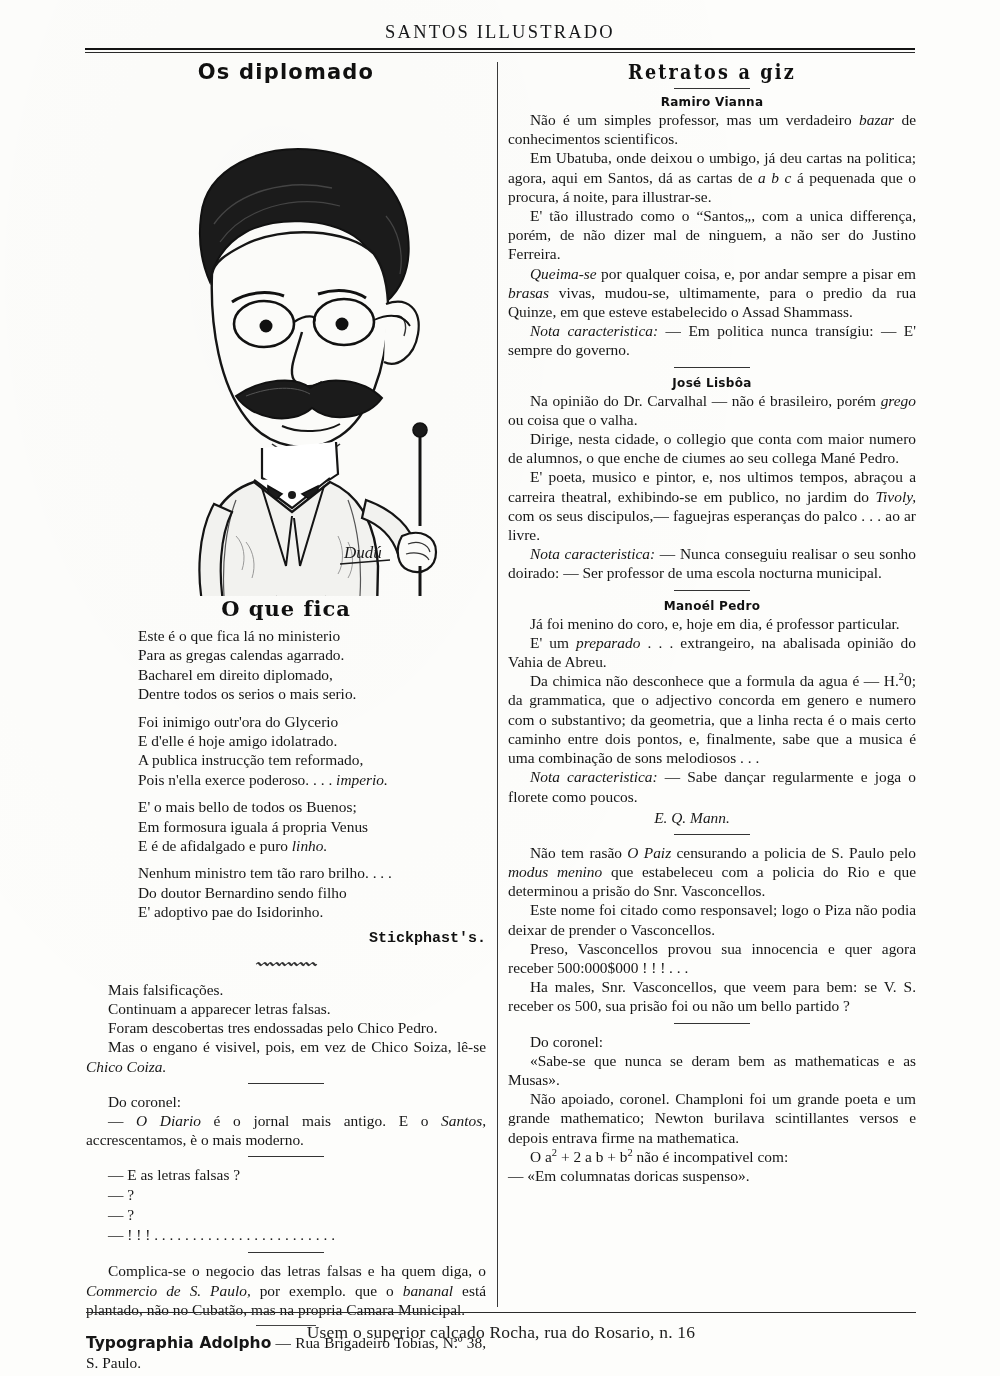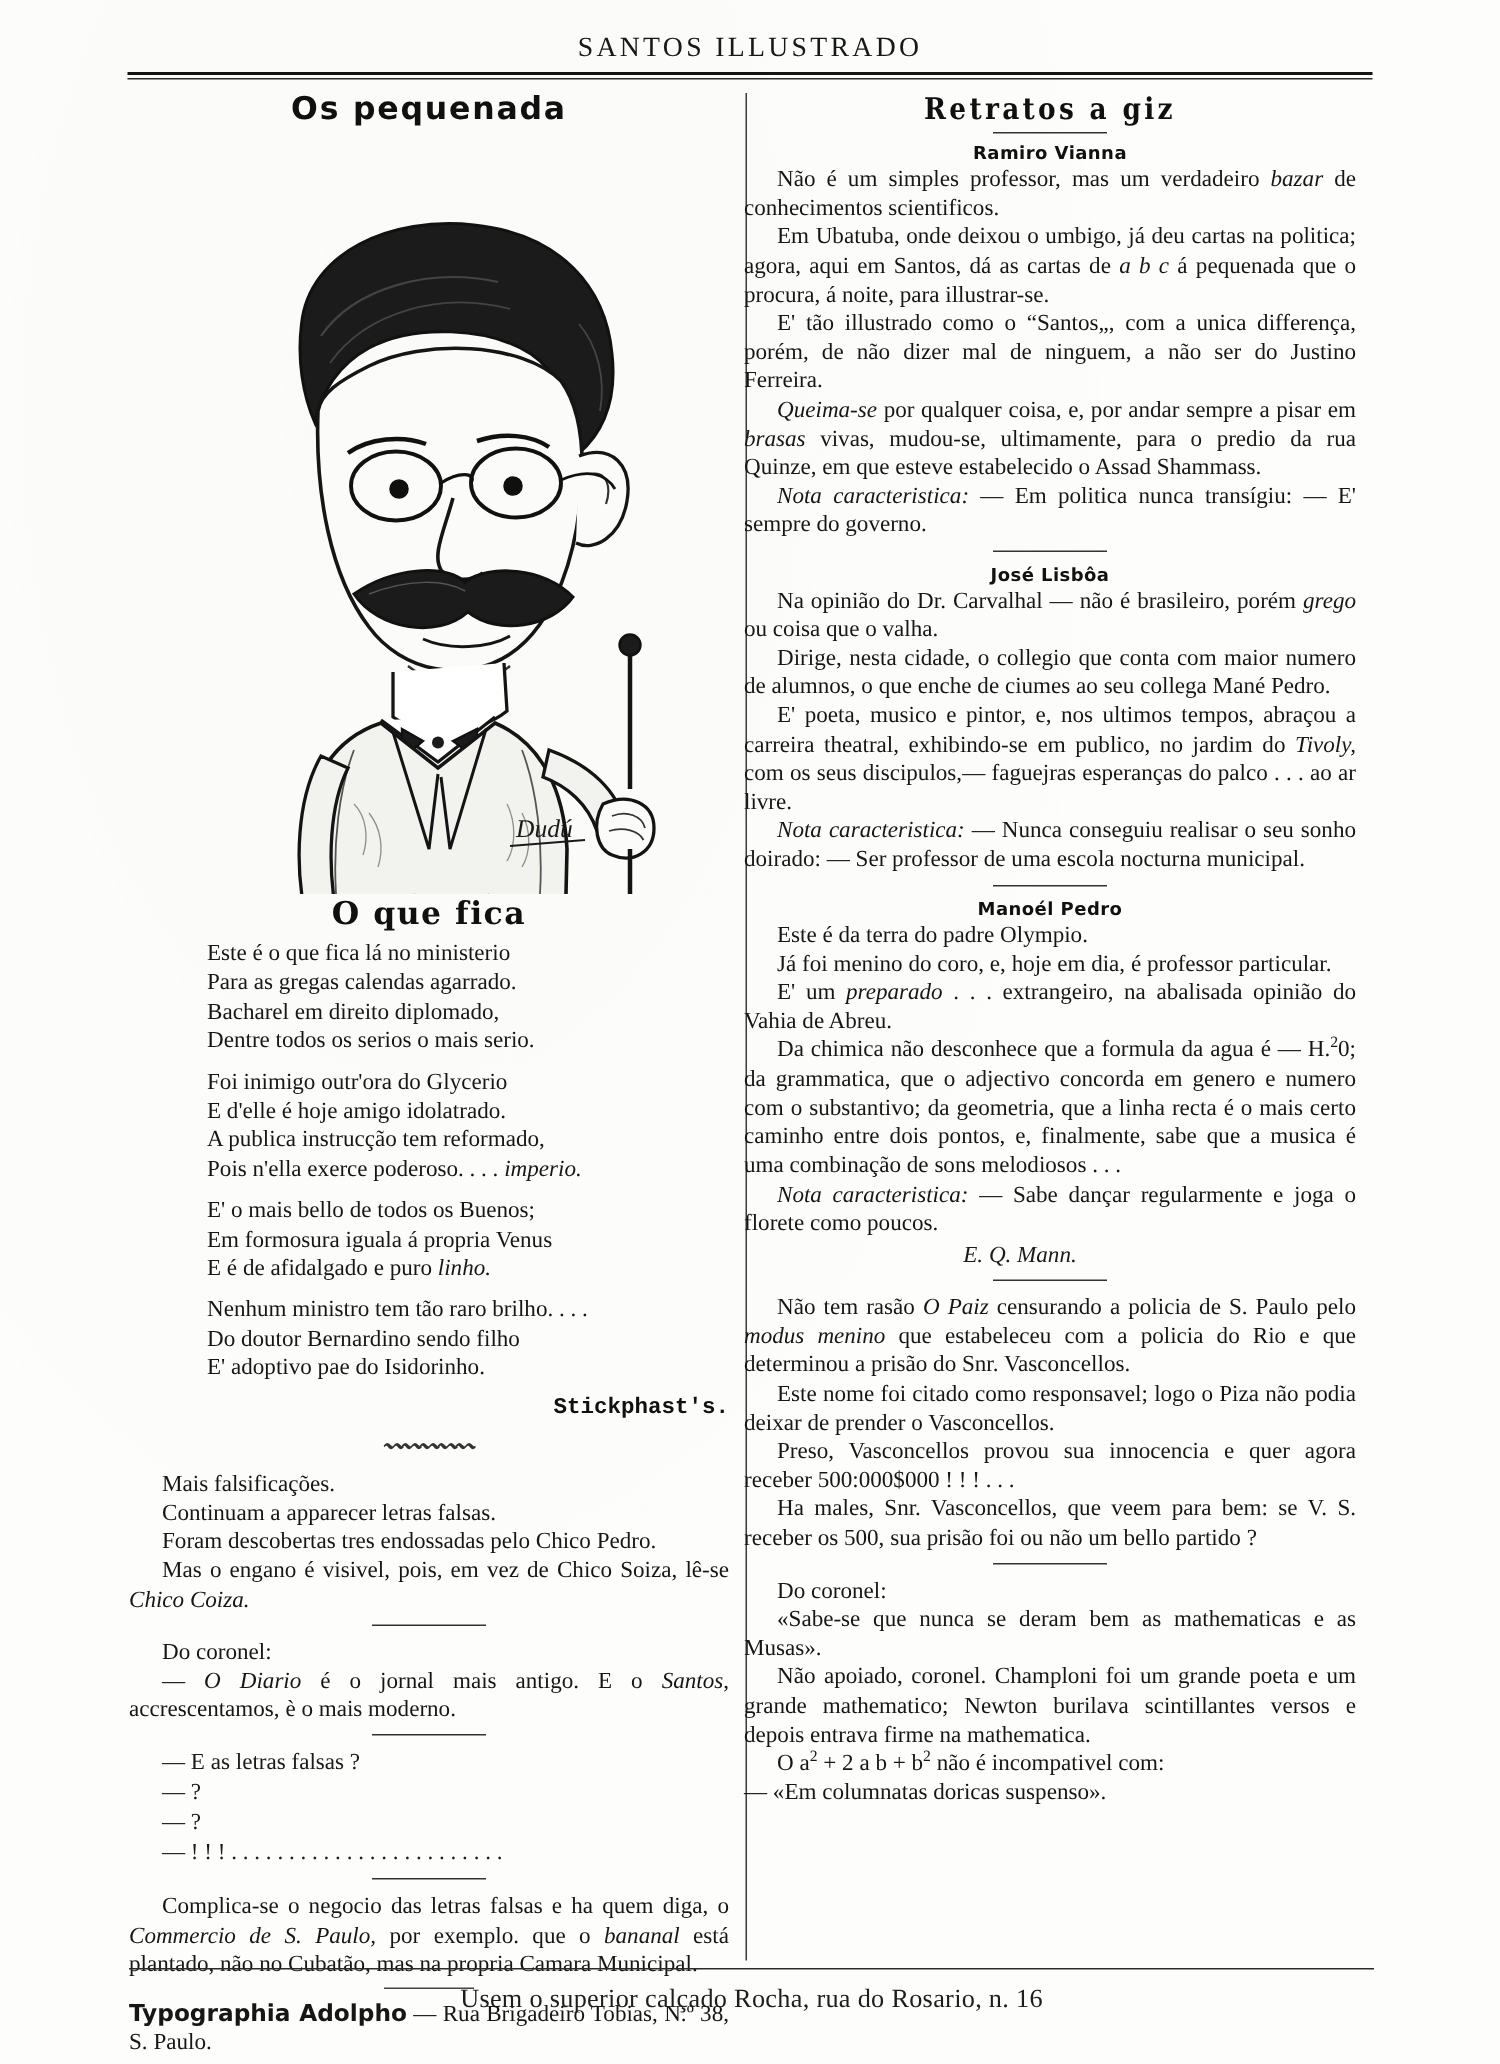--- a/index.html
+++ b/index.html
@@ -21,21 +21,21 @@
   .masthead { position:absolute; left:85px; top:22px; width:830px; text-align:center; }
   .masthead .title {
     font-size:18.5px; letter-spacing:2.2px; font-weight:400;
     color:#17181a; font-family:"Liberation Serif", serif;
   }
   .masthead .rule1 { margin-top:5px; border-top:2.4px solid #141414; }
   .masthead .rule2 { margin-top:1.5px; border-top:1px solid #2a2a2a; }
 
   
   .col-left { position:absolute; left:86px; top:60px; width:400px; }
-  .col-right { position:absolute; left:496px; top:60px; width:408px; }
+  .col-right { position:absolute; left:508px; top:60px; width:408px; }
   .col-div {
     position:absolute; left:497px; top:62px;
     width:0; height:1245px; border-left:1.1px solid #3a3a3a;
   }
   .footer-rule { position:absolute; left:86px; top:1312px; width:830px; border-top:1.2px solid #2b2b2b; }
   .footer {
     position:absolute; left:86px; top:1322px; width:830px;
     text-align:center; font-size:17.5px; letter-spacing:.2px; color:#1d1d1d;
   }
 
@@ -103,21 +103,21 @@
   <div class="masthead">
     <div class="title">SANTOS ILLUSTRADO</div>
     <div class="rule1"></div>
     <div class="rule2"></div>
   </div>
 
   <div class="col-div"></div>
 
   <div class="col-left">
 
-    <h1 class="sect">Os pequenada</h1>
+    <h1 class="sect">Os diplomado</h1>
 
     <div class="cartoon">
       <svg width="400" height="500" viewBox="0 0 400 500">
         <defs>
           <g id="hatch"></g>
         </defs>
 
         <path d="M115 120 C120 72 175 48 230 54 C288 60 318 96 322 140
                  C326 176 312 196 300 206 C296 176 286 152 268 140
                  C240 122 190 120 160 136 C140 147 128 165 124 186
@@ -282,21 +282,20 @@
 
     <h2 class="sub">José Lisbôa</h2>
     <p class="body">Na opinião do Dr. Carvalhal — não é brasileiro, porém <i>grego</i> ou coisa que o valha.</p>
     <p class="body">Dirige, nesta cidade, o collegio que conta com maior numero de alumnos, o que enche de ciumes ao seu collega Mané Pedro.</p>
     <p class="body">E' poeta, musico e pintor, e, nos ultimos tempos, abraçou a carreira theatral, exhibindo-se em publico, no jardim do <i>Tivoly,</i> com os seus discipulos,— faguejras esperanças do palco . . . ao ar livre.</p>
     <p class="body"><i>Nota caracteristica:</i> — Nunca conseguiu realisar o seu sonho doirado: — Ser professor de uma escola nocturna municipal.</p>
 
     <div class="hr-short"></div>
 
     <h2 class="sub">Manoél Pedro</h2>
-    <p class="body">Este é da terra do padre Olympio.</p>
     <p class="body">Já foi menino do coro, e, hoje em dia, é professor particular.</p>
     <p class="body">E' um <i>preparado</i> . . . extrangeiro, na abalisada opinião do Vahia de Abreu.</p>
     <p class="body">Da chimica não desconhece que a formula da agua é — H.<sup>2</sup>0; da grammatica, que o adjectivo concorda em genero e numero com o substantivo; da geometria, que a linha recta é o mais certo caminho entre dois pontos, e, finalmente, sabe que a musica é uma combinação de sons melodiosos . . .</p>
     <p class="body"><i>Nota caracteristica:</i> — Sabe dançar regularmente e joga o florete como poucos.</p>
     <div class="sig-ital">E. Q. Mann.</div>
 
     <div class="hr-short"></div>
 
     <p class="body">Não tem rasão <i>O Paiz</i> censurando a policia de S. Paulo pelo <i>modus menino</i> que estabeleceu com a policia do Rio e que determinou a prisão do Snr. Vasconcellos.</p>
     <p class="body">Este nome foi citado como responsavel; logo o Piza não podia deixar de prender o Vasconcellos.</p>

